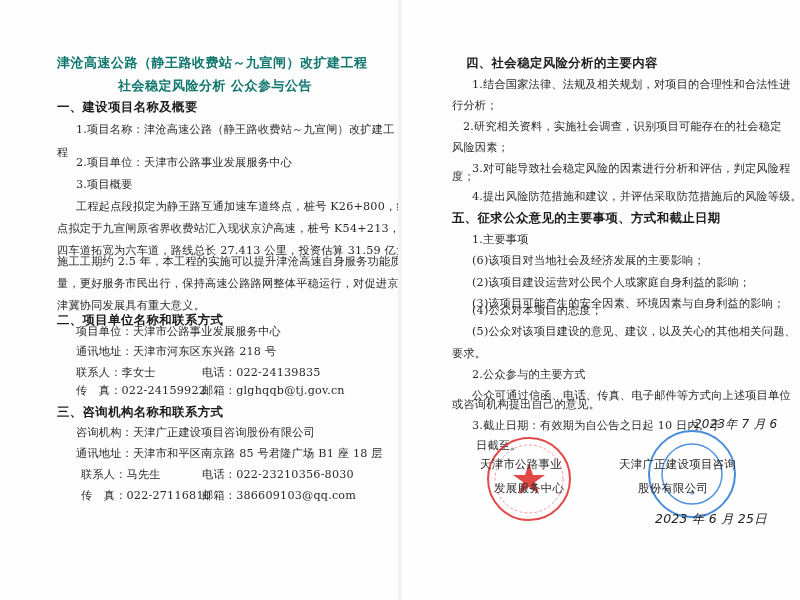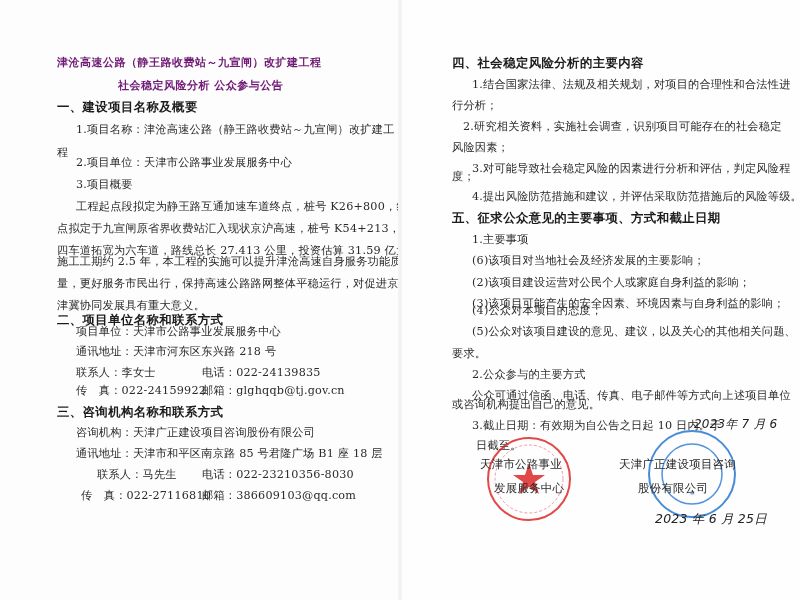--- a/index.html
+++ b/index.html
@@ -3,21 +3,21 @@
 <meta charset="utf-8">
 <style>
   html, body { margin:0; padding:0; }
   body { width:800px; height:600px; background:#ffffff; position:relative; overflow:hidden;
          font-family:"DejaVu Serif","Liberation Serif",serif; color:#222; }
   .page { position:absolute; top:0; height:600px; background:#fdfdfd; }
   .page.left { left:0; width:398px; }
   .page.right { left:402px; width:398px; background:#fefefe; }
   .gutter { position:absolute; left:398px; top:0; width:4px; height:600px; background:#f3f3f3; }
   .line { position:absolute; white-space:nowrap; font-size:11.2px; line-height:14px; color:#2a2a2a; letter-spacing:0.2px; }
-  .title { font-weight:bold; font-size:11px; color:#701a75; letter-spacing:0.5px; }
+  .title { font-weight:bold; font-size:13px; color:#0f766e; letter-spacing:0.5px; }
   .heading { font-weight:bold; font-size:12.4px; color:#1c1c1c; letter-spacing:0.4px; }
   .sig { font-size:11.5px; color:#2a2a2a; }
   .hand { font-family:"DejaVu Sans","Liberation Sans",sans-serif; font-style:italic; color:#222; }
   .stamp { position:absolute; border-radius:50%; }
   .stamp.red { left:487px; top:437px; width:80px; height:80px; border:2.5px solid rgba(222,40,40,0.85); }
   .stamp.blue { left:648px; top:430px; width:84px; height:84px; border:2.5px solid rgba(40,120,210,0.85); }
   .stamp svg { position:absolute; left:0; top:0; }
 </style>
 </head>
 <body>
@@ -42,30 +42,30 @@
   <div class="line" style="left:76px;top:325px;">项目单位：天津市公路事业发展服务中心</div>
   <div class="line" style="left:76px;top:345px;">通讯地址：天津市河东区东兴路 218 号</div>
   <div class="line" style="left:76px;top:366px;">联系人：李女士</div>
   <div class="line" style="left:202px;top:366px;">电话：022-24139835</div>
   <div class="line" style="left:76px;top:384px;">传　真：022-24159922</div>
   <div class="line" style="left:202px;top:384px;">邮箱：glghqqb@tj.gov.cn</div>
 
   <div class="line heading" style="left:57px;top:405px;">三、咨询机构名称和联系方式</div>
   <div class="line" style="left:76px;top:426px;">咨询机构：天津广正建设项目咨询股份有限公司</div>
   <div class="line" style="left:76px;top:447px;">通讯地址：天津市和平区南京路 85 号君隆广场 B1 座 18 层</div>
-  <div class="line" style="left:81px;top:468px;margin-left:16px;">联系人：马先生</div>
+  <div class="line" style="left:81px;top:468px;">联系人：马先生</div>
   <div class="line" style="left:202px;top:468px;">电话：022-23210356-8030</div>
   <div class="line" style="left:81px;top:489px;">传　真：022-27116810</div>
   <div class="line" style="left:202px;top:489px;">邮箱：386609103@qq.com</div>
 </div>
 
 <div class="gutter"></div>
 
 <div class="page right">
-  <div class="line heading" style="left:50px;top:56px;">四、社会稳定风险分析的主要内容</div>
+  <div class="line heading" style="left:64px;top:56px;">四、社会稳定风险分析的主要内容</div>
   <div class="line" style="left:70px;top:78px;">1.结合国家法律、法规及相关规划，对项目的合理性和合法性进</div>
   <div class="line" style="left:50px;top:99px;">行分析；</div>
   <div class="line" style="left:61px;top:120px;text-align:center;">2.研究相关资料，实施社会调查，识别项目可能存在的社会稳定</div>
   <div class="line" style="left:50px;top:141px;">风险因素；</div>
   <div class="line" style="left:70px;top:162px;">3.对可能导致社会稳定风险的因素进行分析和评估，判定风险程</div>
   <div class="line" style="left:50px;top:170px;">度；</div>
   <div class="line" style="left:70px;top:190px;">4.提出风险防范措施和建议，并评估采取防范措施后的风险等级。</div>
 
   <div class="line heading" style="left:50px;top:211px;">五、征求公众意见的主要事项、方式和截止日期</div>
   <div class="line" style="left:70px;top:233px;">1.主要事项</div>

